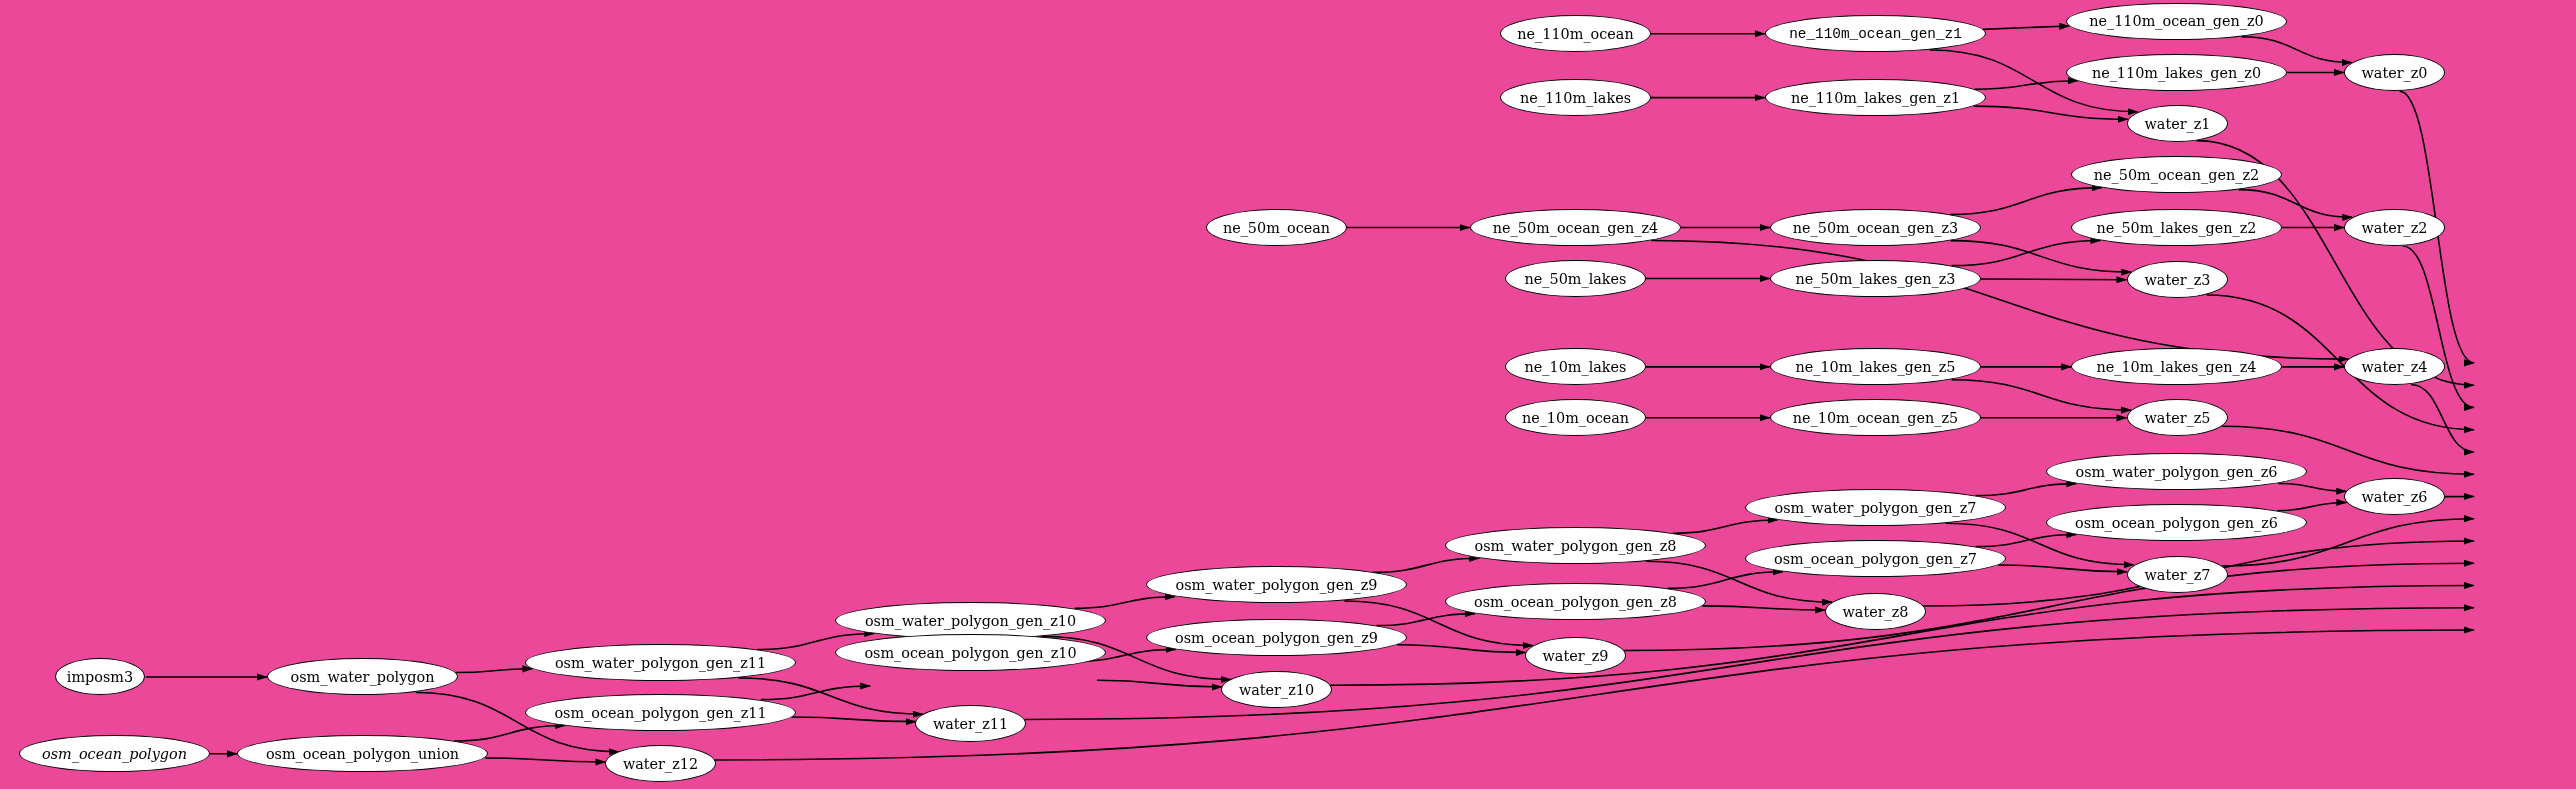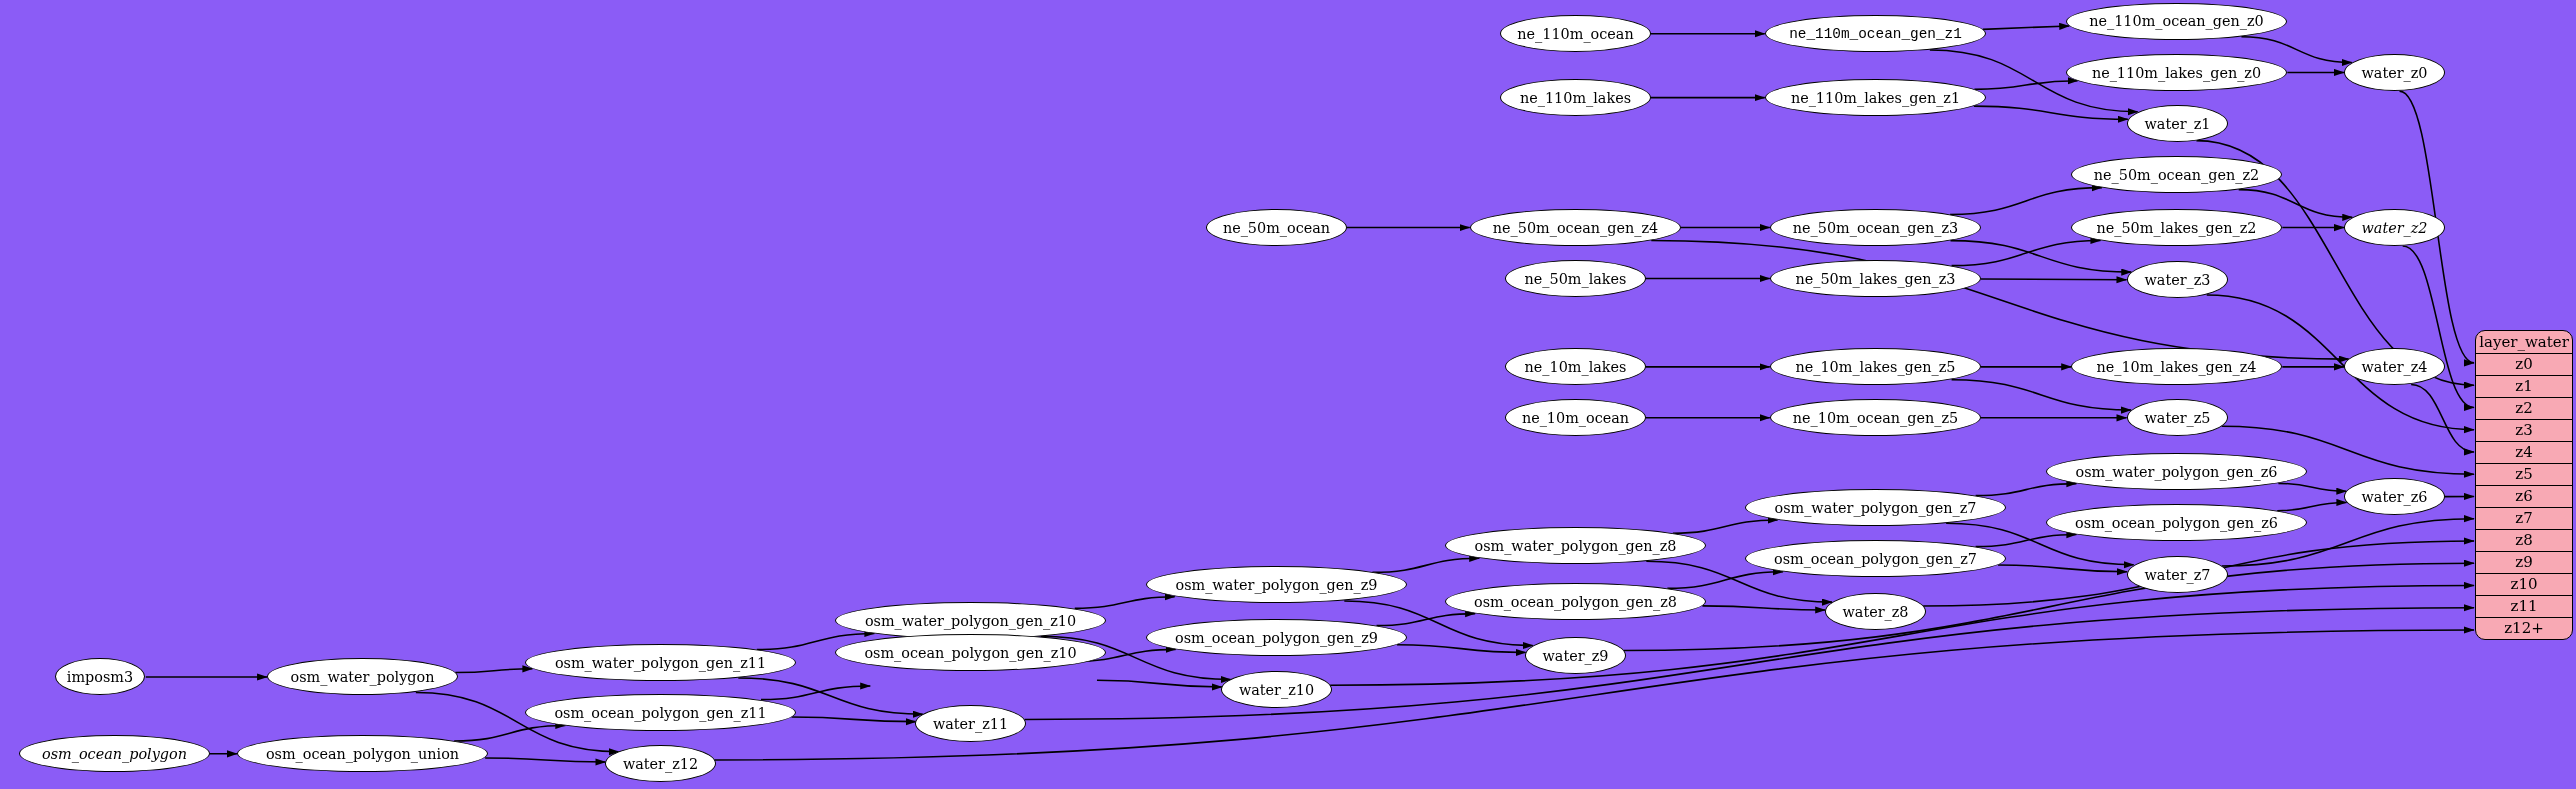--- a/index.html
+++ b/index.html
@@ -1,19 +1,19 @@
 <!DOCTYPE html>
 <html style="font-size:11.5px"><head>
 <meta charset="utf-8">
 <style>
   html,body{margin:0;padding:0;background:#ffffff;}
   #canvas{
     position:relative;
     width:2576px;height:789px;
-    background:#8b5cf6;
+    background:#ec4899;
     font-family:"DejaVu Serif","Liberation Serif",serif;
     overflow:hidden;
   }
   #edges{position:absolute;left:0;top:0;width:2576px;height:789px;}
   .node{
     position:absolute;
     box-sizing:border-box;
     border:1.4px solid #000;
     border-radius:50%;
     background:#fff;
@@ -126,21 +126,21 @@
       <div class="node" style="left: 2066px; top: 54px; width: 221px; height: 37px;">ne_110m_lakes_gen_z0</div>
       <div class="node" style="left: 2344px; top: 54px; width: 101px; height: 37px;">water_z0</div>
       <div class="node" style="left: 2127px; top: 105px; width: 101px; height: 37px;">water_z1</div>
       <div class="node" style="left: 1206px; top: 209px; width: 141px; height: 37px;">ne_50m_ocean</div>
       <div class="node" style="left: 1470px; top: 209px; width: 211px; height: 37px;">ne_50m_ocean_gen_z4</div>
       <div class="node" style="left: 1770px; top: 209px; width: 211px; height: 37px; text-align: right;">ne_50m_ocean_gen_z3</div>
       <div class="node" style="left: 2071px; top: 156px; width: 211px; height: 37px;">ne_50m_ocean_gen_z2</div>
       <div class="node" style="left: 1505px; top: 260px; width: 141px; height: 37px;">ne_50m_lakes</div>
       <div class="node" style="left: 1770px; top: 260px; width: 211px; height: 37px;">ne_50m_lakes_gen_z3</div>
       <div class="node" style="left: 2071px; top: 209px; width: 211px; height: 37px;">ne_50m_lakes_gen_z2</div>
-      <div class="node" style="left: 2344px; top: 209px; width: 101px; height: 37px; font-style: italic;">water_z2</div>
+      <div class="node" style="left: 2344px; top: 209px; width: 101px; height: 37px;">water_z2</div>
       <div class="node" style="left: 2127px; top: 261px; width: 101px; height: 37px;">water_z3</div>
       <div class="node" style="left: 1505px; top: 348px; width: 141px; height: 37px;">ne_10m_lakes</div>
       <div class="node" style="left: 1770px; top: 348px; width: 211px; height: 37px;">ne_10m_lakes_gen_z5</div>
       <div class="node" style="left: 2071px; top: 348px; width: 211px; height: 37px;">ne_10m_lakes_gen_z4</div>
       <div class="node" style="left: 2344px; top: 348px; width: 101px; height: 37px;">water_z4</div>
       <div class="node" style="left: 1505px; top: 399px; width: 141px; height: 37px;">ne_10m_ocean</div>
       <div class="node" style="left: 1770px; top: 399px; width: 211px; height: 37px;">ne_10m_ocean_gen_z5</div>
       <div class="node" style="left: 2127px; top: 399px; width: 101px; height: 37px;">water_z5</div>
       <div class="node" style="left: 2046px; top: 453px; width: 261px; height: 37px;">osm_water_polygon_gen_z6</div>
       <div class="node" style="left: 2046px; top: 504px; width: 261px; height: 37px;">osm_ocean_polygon_gen_z6</div>
@@ -160,30 +160,14 @@
       <div class="node" style="left: 525px; top: 644px; width: 271px; height: 37px;">osm_water_polygon_gen_z11</div>
       <div class="node" style="left: 525px; top: 694px; width: 271px; height: 37px;">osm_ocean_polygon_gen_z11</div>
       <div class="node" style="left: 915px; top: 705px; width: 111px; height: 37px;">water_z11</div>
       <div class="node" style="left: 605px; top: 745px; width: 111px; height: 37px;">water_z12</div>
       <div class="node" style="left: 55px; top: 658px; width: 90px; height: 37px;">imposm3</div>
       <div class="node" style="left: 267px; top: 658px; width: 191px; height: 37px;">osm_water_polygon</div>
       <div class="node" style="left: 19px; top: 735px; width: 191px; height: 37px; font-style: italic;">osm_ocean_polygon</div>
       <div class="node" style="left: 237px; top: 735px; width: 251px; height: 37px;">osm_ocean_polygon_union</div>
     </div>
 
-  <div id="layer-table" style="left: 2475px; top: 330px; width: 98px; background: rgb(248, 169, 180);">
-    <div class="trow first" style="height: 21.5px;">layer_water</div>
-  <div class="trow" style="height: 22px;">z0</div>
-      <div class="trow" style="height: 22px;">z1</div>
-      <div class="trow" style="height: 22px;">z2</div>
-      <div class="trow" style="height: 22px;">z3</div>
-      <div class="trow" style="height: 22px;">z4</div>
-      <div class="trow" style="height: 22px;">z5</div>
-      <div class="trow" style="height: 22px;">z6</div>
-      <div class="trow" style="height: 22px;">z7</div>
-      <div class="trow" style="height: 22px;">z8</div>
-      <div class="trow" style="height: 22px;">z9</div>
-      <div class="trow" style="height: 22px;">z10</div>
-      <div class="trow" style="height: 22px;">z11</div>
-      <div class="trow" style="height: 22px;">z12+</div>
-    </div>
 </div>
 
 
 </body></html>

